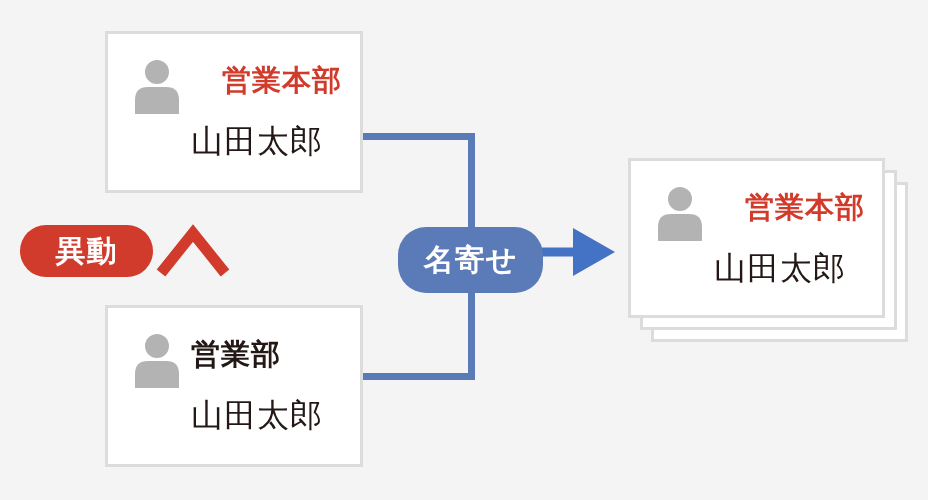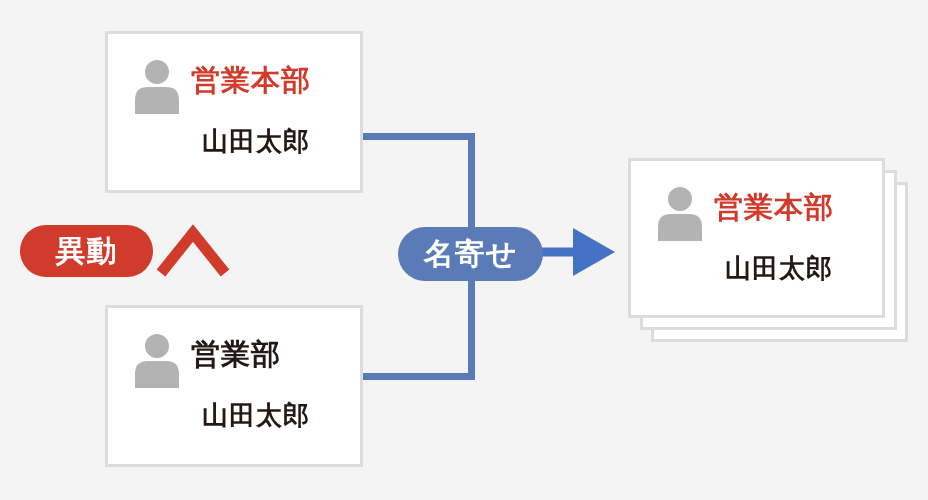--- a/index.html
+++ b/index.html
@@ -25,26 +25,26 @@
     border: 3px solid var(--card_border, #dcdcdc);
     box-sizing: border-box;
   }
   .card .person-icon { position: absolute; left: 27px; top: 26px; }
   .card .dept {
     position: absolute; left: 83px; top: 30px;
     font-size: 29px; font-weight: bold; line-height: 33px;
     letter-spacing: 1px; white-space: nowrap;
   }
   .card .pname {
-    position: absolute; left: 94px; top: 91px;
-    font-size: 26px; font-weight: bold; line-height: 33px;
+    position: absolute; left: 83px; top: 91px;
+    font-size: 32px; font-weight: normal; line-height: 33px;
     color: var(--text_dark, #231815);
     letter-spacing: 1px; white-space: nowrap;
   }
-  .dept-red  { color: var(--red, #d13b2b); }
+  .dept-red  { color: var(--red, #d13b2b); margin-left: 31px; }
   .dept-dark { color: var(--text_dark, #231815); }
 
   #card-source-top    { left: 105px; top: 31px; }
   #card-source-bottom { left: 105px; top: 305px; }
 
   
   .stack-card {
     position: absolute;
     width: 257px;
     height: 160px;
@@ -63,21 +63,21 @@
     font-size: 30px; font-weight: bold;
     color: var(--white, #fff);
     border-radius: 28px;
     letter-spacing: 1px; white-space: nowrap;
   }
   .pill-red  { background: var(--red, #d13b2b); }
   .pill-blue { background: var(--blue, #5b7ab8); }
 
   #badge-transfer  { left: 20px;  top: 225px; width: 133px; height: 52px; }
   #badge-duplicate { left: 234px; top: 225px; width: 131px; height: 52px; }
-  #badge-merge     { left: 398px; top: 227px; width: 145px; height: 54px; z-index: 3; }
+  #badge-merge     { left: 398px; top: 227px; width: 145px; height: 66px; z-index: 3; }
   #badge-updated   { left: 705px; top: 363px; width: 148px; height: 52px; }
 
   
   .conn { position: absolute; background: var(--blue, #5b7ab8); }
   #line-top    { left: 363px; top: 133px; width: 112px; height: 7px; }
   #line-vert   { left: 468px; top: 133px; width: 7px;  height: 247px; }
   #line-bottom { left: 363px; top: 373px; width: 112px; height: 7px; }
 
   #caret { left: 155px; top: 224px; }
   #arrow { left: 540px; top: 226px; z-index: 2; }

